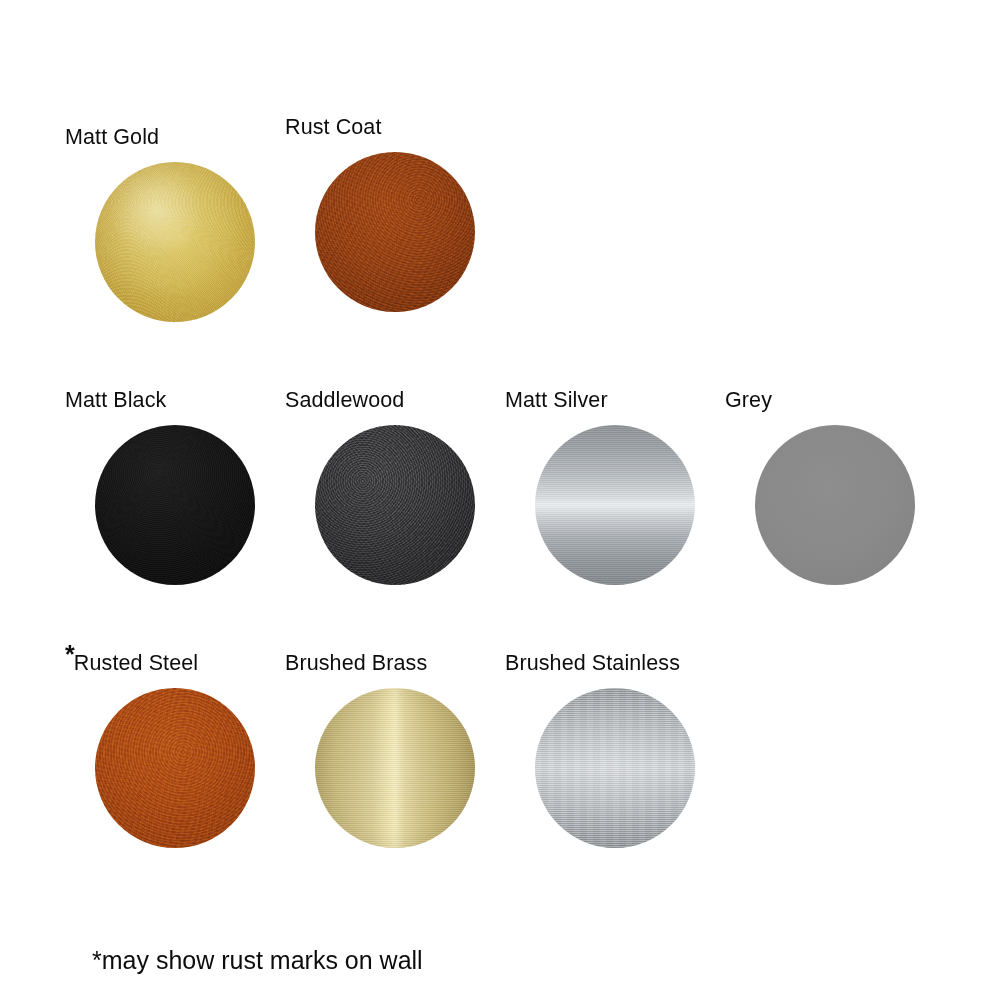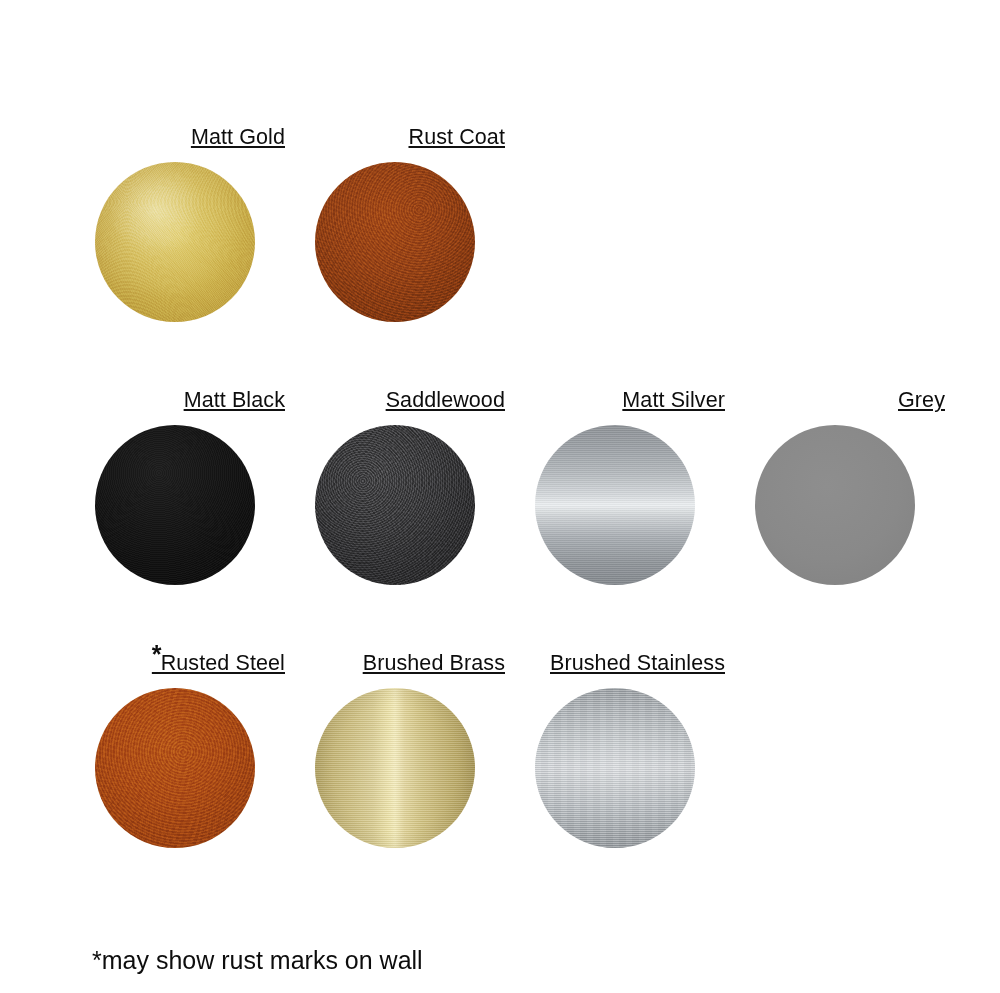--- a/index.html
+++ b/index.html
@@ -20,22 +20,21 @@
     position: absolute;
     left: 0;
     top: 0;
     width: 1000px;
     height: 993px;
   }
 
   .swatch-cell {
     position: absolute;
     width: 220px;
-    text-align: right;
-    text-decoration: underline;
+    text-align: left;
   }
 
   .swatch-label {
     font-family: "Liberation Sans", sans-serif;
     font-size: 21.5px;
     line-height: 22px;
     color: #0d0d0d;
     letter-spacing: 0.1px;
     white-space: nowrap;
     height: 24px;
@@ -251,21 +250,21 @@
   }
 </style>
 </head>
 <body>
 
 <div id="swatch-grid">
     <div class="swatch-cell" style="left: 65px; top: 126px;">
       <div class="swatch-label"><span>Matt Gold</span></div>
       <div class="swatch-disc fin-matt-gold"></div>
     </div>
-    <div class="swatch-cell" style="left: 285px; top: 126px;">
+    <div class="swatch-cell" style="left: 285px; top: 116px;">
       <div class="swatch-label"><span>Rust Coat</span></div>
       <div class="swatch-disc fin-rust-coat"></div>
     </div>
     <div class="swatch-cell" style="left: 65px; top: 389px;">
       <div class="swatch-label"><span>Matt Black</span></div>
       <div class="swatch-disc fin-matt-black"></div>
     </div>
     <div class="swatch-cell" style="left: 285px; top: 389px;">
       <div class="swatch-label"><span>Saddlewood</span></div>
       <div class="swatch-disc fin-saddlewood"></div>

